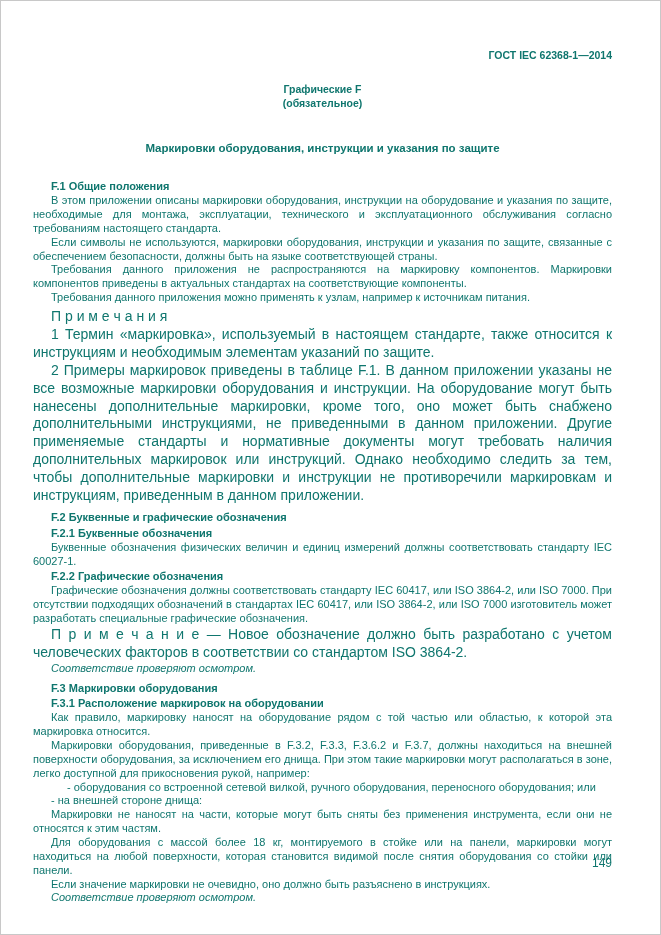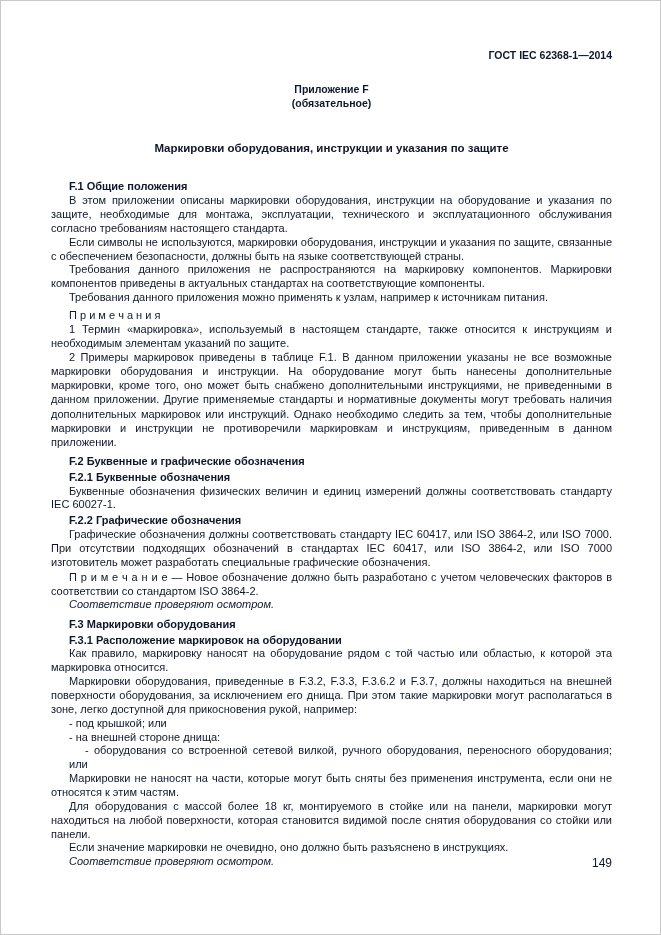--- a/index.html
+++ b/index.html
@@ -1,46 +1,46 @@
 <!DOCTYPE html>
 <html lang="ru"><head>
 <meta charset="utf-8">
 <style>
   * { margin:0; padding:0; box-sizing:border-box; }
   html, body { background:#e9e9e9; }
   .page {
     width:661px; height:935px; background:#ffffff; position:relative;
     margin:0 auto; border:1px solid #c8c8c8;
-    font-family:"Liberation Sans", sans-serif; color:#0f172a;
-    padding:48px 48px 0 50px;
+    font-family:"Liberation Sans", sans-serif; color:#0f766e;
+    padding:48px 48px 0 32px;
   }
   .doc-header { text-align:right; font-weight:bold; font-size:10.5px; margin-bottom:22px; }
   .annex-name, .annex-type { text-align:center; font-weight:bold; font-size:10.5px; line-height:1.3; }
   .main-title { text-align:center; font-weight:bold; font-size:11.5px; margin-top:32px; margin-bottom:26px; }
   .b { font-size:11px; line-height:1.26; text-align:justify; text-indent:18px; }
   .h { font-weight:bold; text-align:left; }
   .h-section { margin-top:6px; }
   .h-sub { margin-top:2px; }
-  .note { font-size:11px; line-height:1.28; }
+  .note { font-size:14px; line-height:1.28; }
   .notes-label { margin-top:3px; }
   .italic { font-style:italic; }
   .li-deep { margin-left:18px; text-indent:16px; }
   .page-number { position:absolute; right:48px; bottom:64px; font-size:12px; }
   b { font-weight:normal; }
 </style>
 </head>
 <body>
 
 <div class="page">
 
   <div class="doc-header">
     <span>ГОСТ IEC 62368-1—2014</span>
   </div>
 
-  <p class="annex-name">Приложение F</p>
+  <p class="annex-name">Графические F</p>
   <p class="annex-type">(обязательное)</p>
 
   <h1 class="main-title">Маркировки оборудования, инструкции и указания по защите</h1>
 
   <p class="b h">F.1 Общие положения</p>
   <p class="b"><span>В этом приложении описаны маркировки оборудования, инструкции на оборудование и </span><b>указания по защите</b><span>, необходимые для монтажа, эксплуатации, технического и эксплуатационного обслуживания согласно требованиям настоящего стандарта.</span></p>
   <p class="b"><span>Если символы не используются, маркировки оборудования, инструкции и </span><b>указания по защите</b><span>, связанные с обеспечением безопасности, должны быть на языке соответствующей страны.</span></p>
   <p class="b">Требования данного приложения не распространяются на маркировку компонентов. Маркировки компонентов приведены в актуальных стандартах на соответствующие компоненты.</p>
   <p class="b">Требования данного приложения можно применять к узлам, например к источникам питания.</p>
   <p class="b note notes-label">П р и м е ч а н и я</p>
@@ -52,22 +52,21 @@
   <p class="b">Буквенные обозначения физических величин и единиц измерений должны соответствовать стандарту IEC 60027-1.</p>
   <p class="b h h-sub">F.2.2 Графические обозначения</p>
   <p class="b">Графические обозначения должны соответствовать стандарту IEC 60417, или ISO 3864-2, или ISO 7000. При отсутствии подходящих обозначений в стандартах IEC 60417, или ISO 3864-2, или ISO 7000 изготовитель может разработать специальные графические обозначения.</p>
   <p class="b note">П р и м е ч а н и е  —  Новое обозначение должно быть разработано с учетом человеческих факторов в соответствии со стандартом ISO 3864-2.</p>
   <p class="b italic">Соответствие проверяют осмотром.</p>
 
   <p class="b h h-section">F.3 Маркировки оборудования</p>
   <p class="b h h-sub">F.3.1 Расположение маркировок на оборудовании</p>
   <p class="b">Как правило, маркировку наносят на оборудование рядом с той частью или областью, к которой эта маркировка относится.</p>
   <p class="b"><span>Маркировки оборудования, приведенные в F.3.2, F.3.3, F.3.6.2 и F.3.7, должны находиться на внешней поверхности оборудования, за исключением его днища. При этом такие маркировки могут располагаться в зоне, легко </span><b>доступной</b><span> для прикосновения рукой, например:</span></p>
-  <p class="b">- под крышкой; или</p>
+  <p class="b li-deep"><span>- </span><b>оборудования со встроенной сетевой вилкой, ручного оборудования, переносного оборудования</b><span>; или</span></p>
   <p class="b">- на внешней стороне днища:</p>
-  <p class="b li-deep"><span>- </span><b>оборудования со встроенной сетевой вилкой, ручного оборудования, переносного оборудования</b><span>; или</span></p>
   <p class="b"><span>Маркировки не наносят на части, которые могут быть сняты без применения </span><b>инструмента</b><span>, если они не относятся к этим частям.</span></p>
   <p class="b">Для оборудования с массой более 18 кг, монтируемого в стойке или на панели, маркировки могут находиться на любой поверхности, которая становится видимой после снятия оборудования со стойки или панели.</p>
   <p class="b">Если значение маркировки не очевидно, оно должно быть разъяснено в инструкциях.</p>
   <p class="b italic">Соответствие проверяют осмотром.</p>
 
   <div class="page-number">149</div>
 </div>
 
 </body></html>

